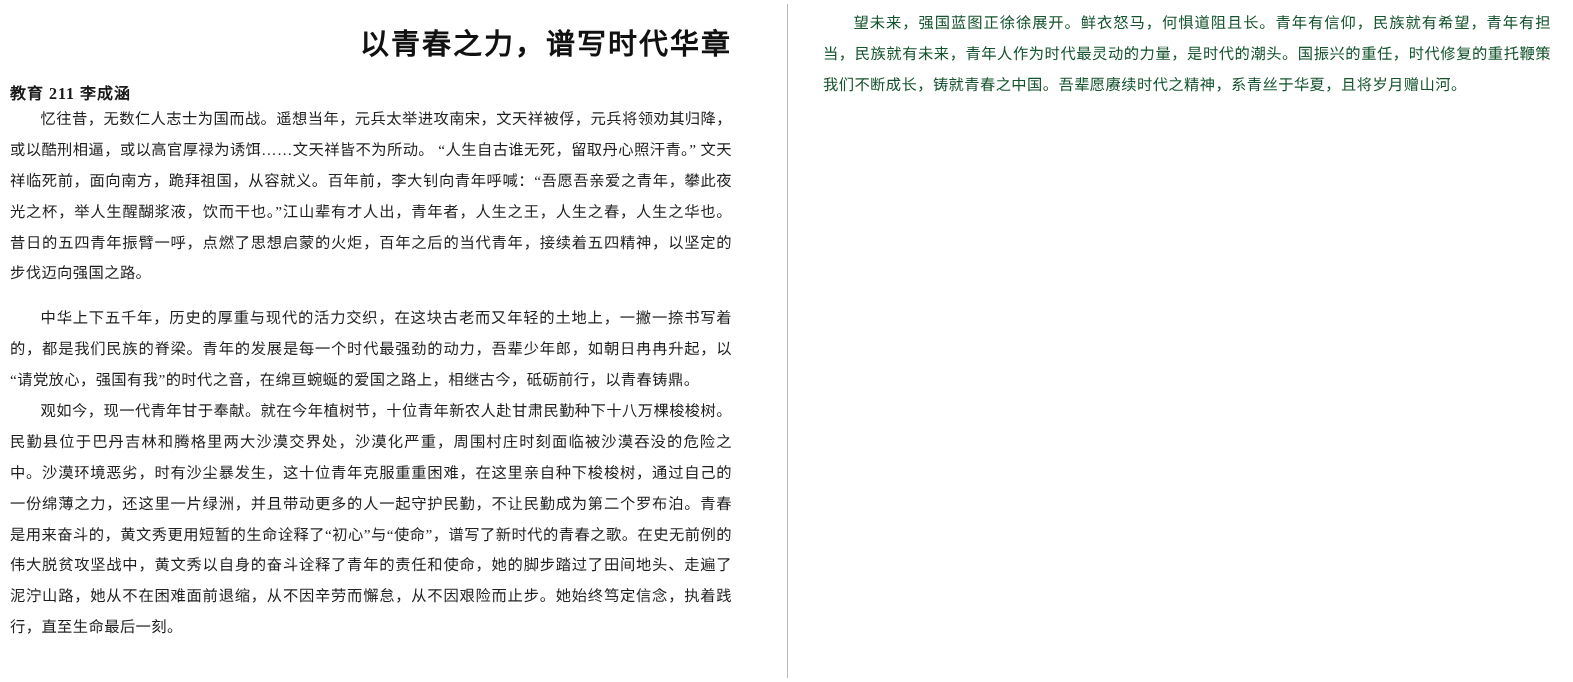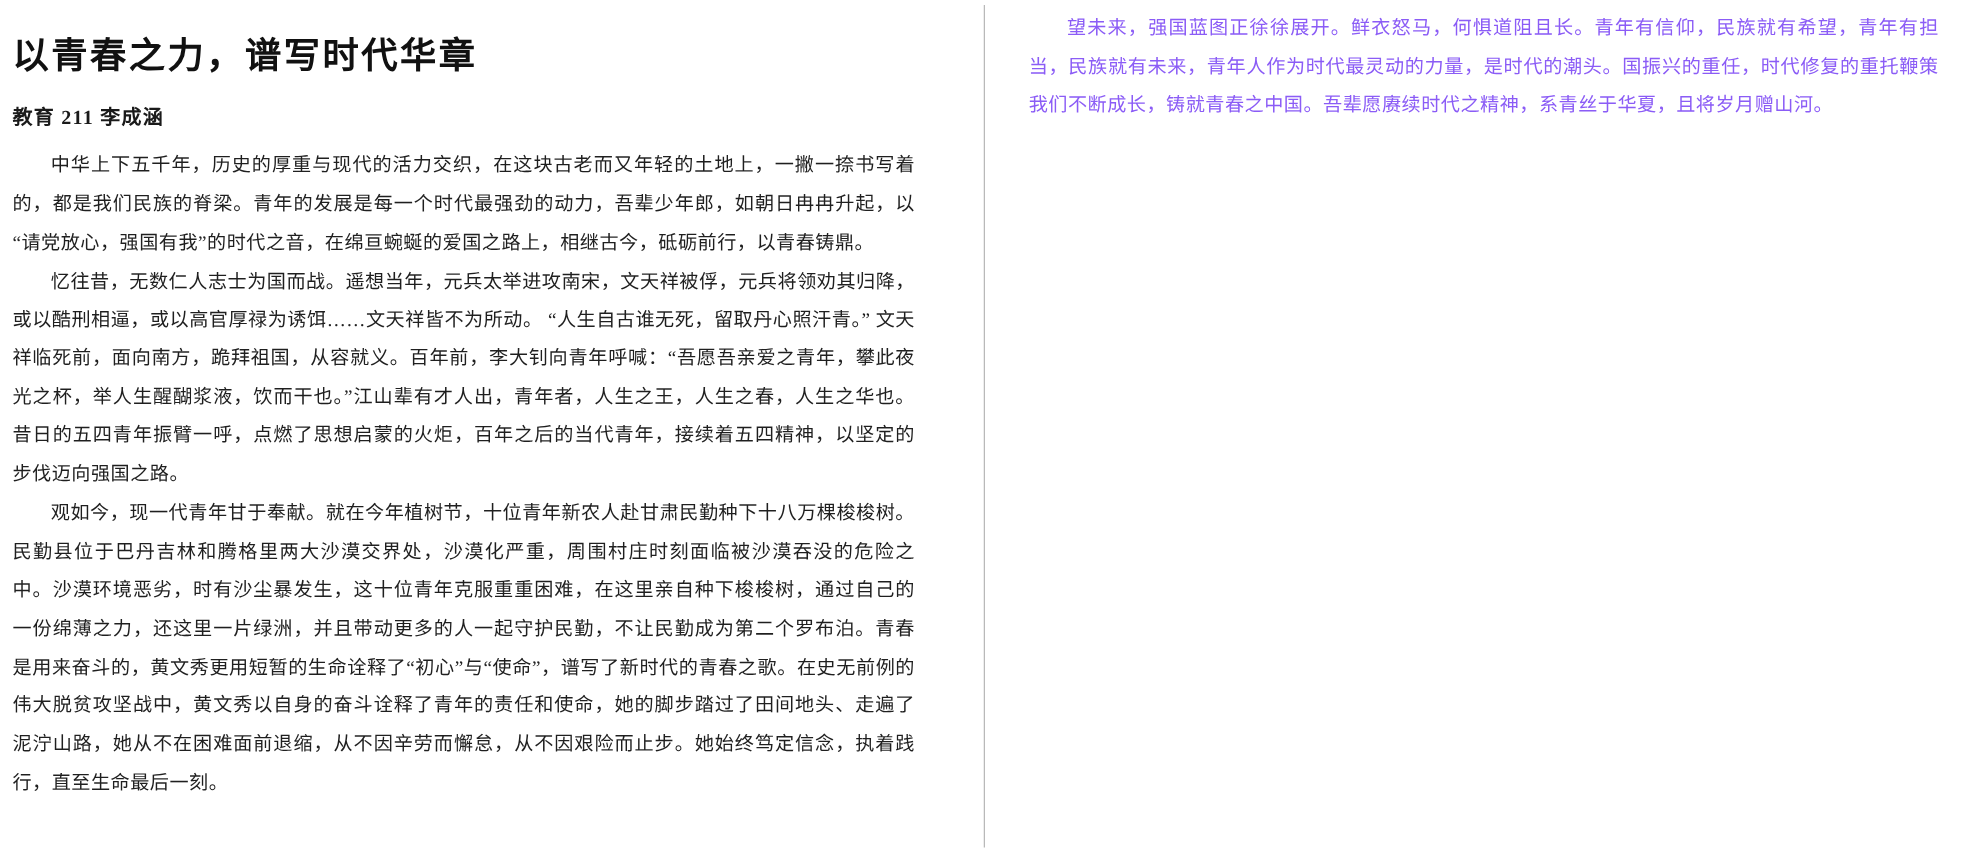--- a/index.html
+++ b/index.html
@@ -36,21 +36,21 @@
     margin-top: 4px;
     margin-bottom: 4px;
     flex: 0 0 1px;
   }
   .column-right {
     width: 785px;
     padding: 8px 22px 0 35px;
   }
   .doc-title {
     margin: 12px 0 0 0;
-    text-align: left;
+    text-align: right;
     font-size: 29px;
     font-weight: bold;
     letter-spacing: 2px;
     font-family: "Liberation Serif", "DejaVu Serif", serif;
     color: #111111;
   }
   .doc-byline {
     margin: 18px 0 0 0;
     text-align: left;
     font-size: 16px;
@@ -72,36 +72,36 @@
     margin-top: 14px;
   }
   .right-para {
     margin: 0;
     text-indent: 2em;
     font-size: 15.3px;
     line-height: 2.02;
     text-align: justify;
     text-justify: inter-ideograph;
     letter-spacing: 0.4px;
-    color: #8b5cf6;
+    color: #14532d;
   }
 </style>
 </head>
 <body>
 
 <div class="page">
 
   <div class="column column-left">
     <h1 class="doc-title">以青春之力，谱写时代华章</h1>
 
     <div class="doc-byline">教育 211 李成涵</div>
 
+    <p class="para">忆往昔，无数仁人志士为国而战。遥想当年，元兵太举进攻南宋，文天祥被俘，元兵将领劝其归降，或以酷刑相逼，或以高官厚禄为诱饵……文天祥皆不为所动。 “人生自古谁无死，留取丹心照汗青。” 文天祥临死前，面向南方，跪拜祖国，从容就义。百年前，李大钊向青年呼喊：“吾愿吾亲爱之青年，攀此夜光之杯，举人生醒醐浆液，饮而干也。”江山辈有才人出，青年者，人生之王，人生之春，人生之华也。 昔日的五四青年振臂一呼，点燃了思想启蒙的火炬，百年之后的当代青年，接续着五四精神，以坚定的步伐迈向强国之路。</p>
+
     <p class="para para-first">中华上下五千年，历史的厚重与现代的活力交织，在这块古老而又年轻的土地上，一撇一捺书写着的，都是我们民族的脊梁。青年的发展是每一个时代最强劲的动力，吾辈少年郎，如朝日冉冉升起，以“请党放心，强国有我”的时代之音，在绵亘蜿蜒的爱国之路上，相继古今，砥砺前行，以青春铸鼎。</p>
-
-    <p class="para">忆往昔，无数仁人志士为国而战。遥想当年，元兵太举进攻南宋，文天祥被俘，元兵将领劝其归降，或以酷刑相逼，或以高官厚禄为诱饵……文天祥皆不为所动。 “人生自古谁无死，留取丹心照汗青。” 文天祥临死前，面向南方，跪拜祖国，从容就义。百年前，李大钊向青年呼喊：“吾愿吾亲爱之青年，攀此夜光之杯，举人生醒醐浆液，饮而干也。”江山辈有才人出，青年者，人生之王，人生之春，人生之华也。 昔日的五四青年振臂一呼，点燃了思想启蒙的火炬，百年之后的当代青年，接续着五四精神，以坚定的步伐迈向强国之路。</p>
 
     <p class="para">观如今，现一代青年甘于奉献。就在今年植树节，十位青年新农人赴甘肃民勤种下十八万棵梭梭树。民勤县位于巴丹吉林和腾格里两大沙漠交界处，沙漠化严重，周围村庄时刻面临被沙漠吞没的危险之中。沙漠环境恶劣，时有沙尘暴发生，这十位青年克服重重困难，在这里亲自种下梭梭树，通过自己的一份绵薄之力，还这里一片绿洲，并且带动更多的人一起守护民勤，不让民勤成为第二个罗布泊。青春是用来奋斗的，黄文秀更用短暂的生命诠释了“初心”与“使命”，谱写了新时代的青春之歌。在史无前例的伟大脱贫攻坚战中，黄文秀以自身的奋斗诠释了青年的责任和使命，她的脚步踏过了田间地头、走遍了泥泞山路，她从不在困难面前退缩，从不因辛劳而懈怠，从不因艰险而止步。她始终笃定信念，执着践行，直至生命最后一刻。</p>
   </div>
 
   <div class="column-divider"></div>
 
   <div class="column column-right">
     <p class="right-para">望未来，强国蓝图正徐徐展开。鲜衣怒马，何惧道阻且长。青年有信仰，民族就有希望，青年有担当，民族就有未来，青年人作为时代最灵动的力量，是时代的潮头。国振兴的重任，时代修复的重托鞭策我们不断成长，铸就青春之中国。吾辈愿赓续时代之精神，系青丝于华夏，且将岁月赠山河。</p>
   </div>
 

